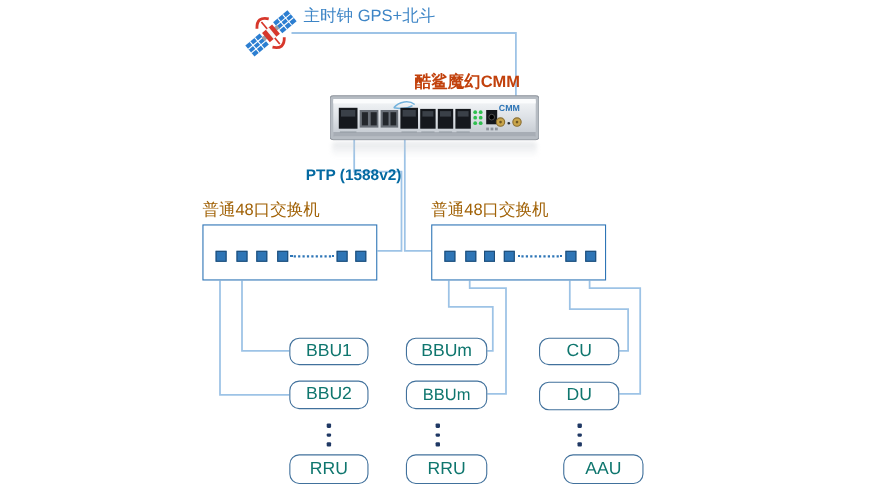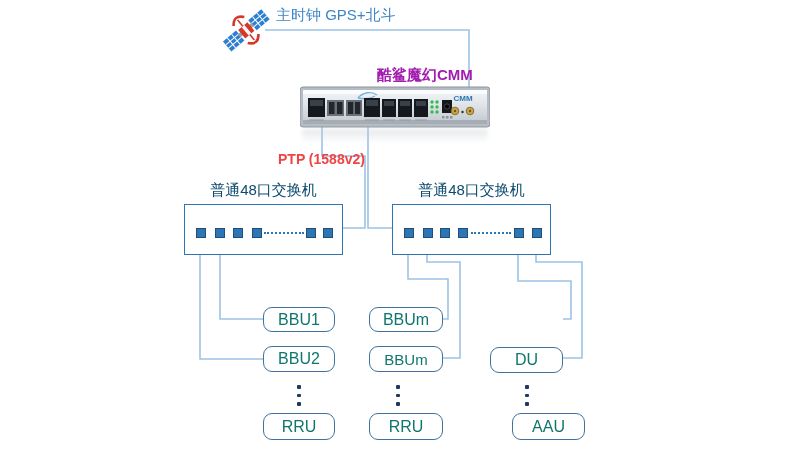--- a/index.html
+++ b/index.html
@@ -3,26 +3,26 @@
 <meta charset="utf-8">
 <style>
   html,body{margin:0;padding:0;background:#fff;}
   #canvas{
     position:relative;width:800px;height:450px;background:#ffffff;overflow:hidden;
     font-family:"Liberation Sans","DejaVu Sans",sans-serif;
   }
   .abs{position:absolute;}
   .lbl{white-space:nowrap;line-height:1.1;}
   .clock-lbl{left:276px;top:7px;font-size:15px;color:#3d85c6;}
-  .cmm-lbl{left:377px;top:67px;font-size:15px;font-weight:bold;color:#a21caf;}
-  .ptp-lbl{left:278px;top:152px;font-size:14px;font-weight:bold;color:#ef4444;}
+  .cmm-lbl{left:377px;top:67px;font-size:15px;font-weight:bold;color:#c2410c;}
+  .ptp-lbl{left:278px;top:152px;font-size:14px;font-weight:bold;color:#0369a1;}
   .switch{
     border:1.5px solid #2e75b6;background:#ffffff;box-sizing:border-box;
   }
-  .switch-title{font-size:15px;color:#0c4a6e;text-align:center;}
+  .switch-title{font-size:15px;color:#a16207;}
   .port-sq{
     position:absolute;width:10px;height:10px;top:23px;
     background:#2e75b6;border:1px solid #1f4e79;box-sizing:border-box;
   }
   .port-dots{
     position:absolute;top:27px;height:0;border-top:2px dotted #2e75b6;width:40px;
   }
   .node-box{
     position:absolute;box-sizing:border-box;background:#ffffff;
     border:1.5px solid #41719c;border-radius:9px;
@@ -193,20 +193,21 @@
 
   <div class="node-box" style="left:369px;top:307px;width:74px;height:25px;">BBUm</div>
   <div class="node-box" style="left:369px;top:346px;width:74px;height:26px;font-size:15px;">BBUm</div>
   <div class="vdots" style="left:396px;top:385px;">
     <span></span>
       <span></span>
       <span></span>
   </div>
   <div class="node-box" style="left:369px;top:413px;width:74px;height:27px;">RRU</div>
 
+  <div class="node-box" style="left:490px;top:307px;width:73px;height:25px;">CU</div>
   <div class="node-box" style="left:490px;top:347px;width:73px;height:26px;">DU</div>
   <div class="vdots" style="left:525px;top:385px;">
     <span></span>
       <span></span>
       <span></span>
   </div>
   <div class="node-box" style="left:512px;top:413px;width:73px;height:27px;text-align:right;">AAU</div>
 
 </div>
 

